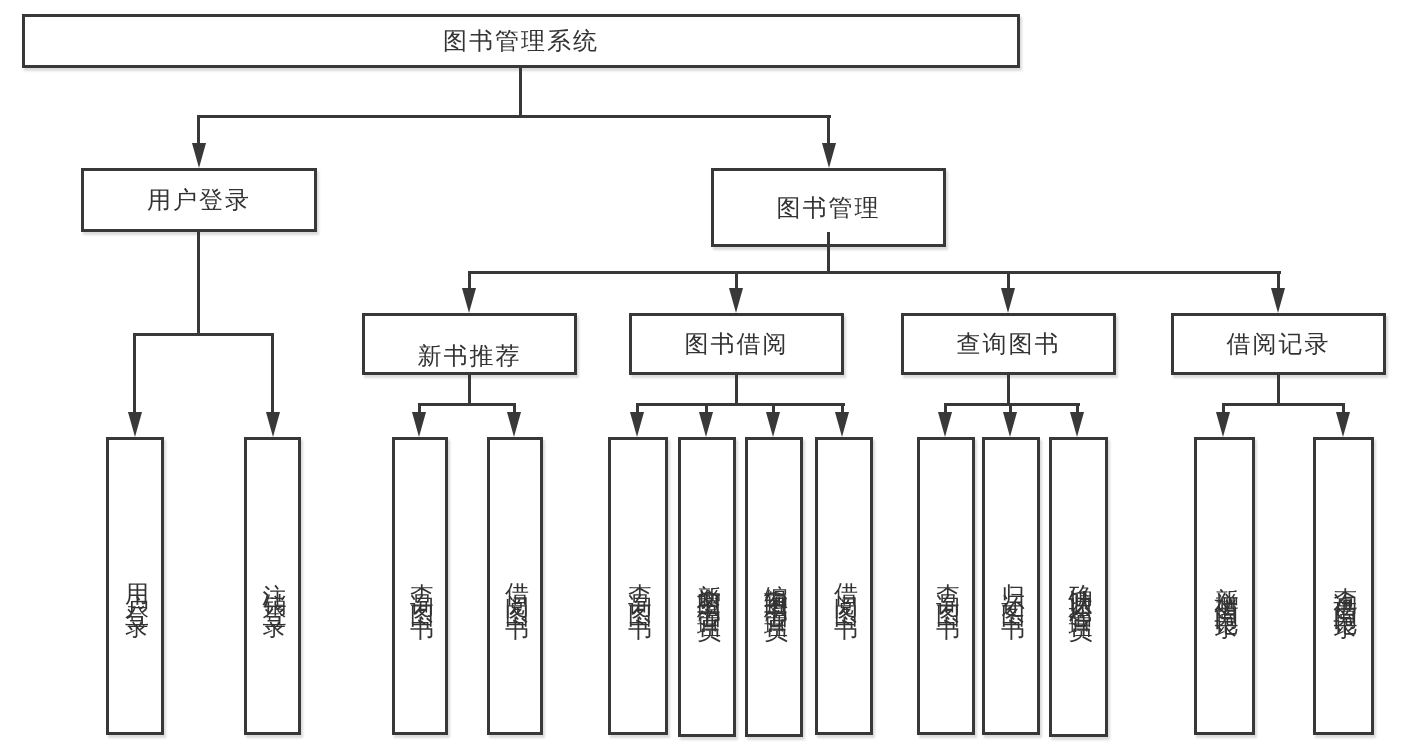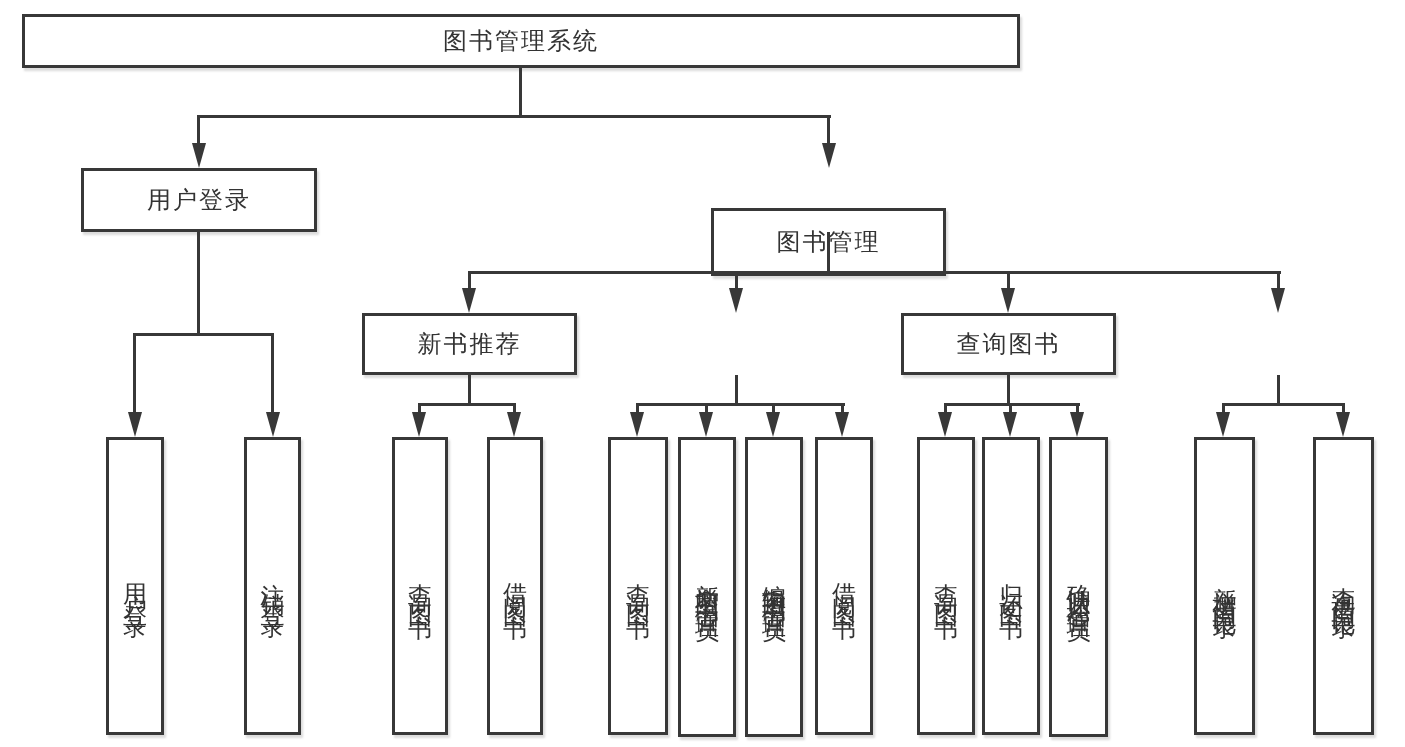--- a/index.html
+++ b/index.html
@@ -1,20 +1,20 @@
 <!DOCTYPE html>
 <html><head>
 <meta charset="utf-8">
 <style>
   html,body{margin:0;padding:0;background:#ffffff;}
   .canvas{
     position:relative;
     width:1405px;height:747px;
     background:#ffffff;
-    font-family:Liberation Sans, sans-serif;
+    font-family:Liberation Mono, monospace;
     overflow:hidden;
   }
   .node{
     position:absolute;
     box-sizing:border-box;
     border:3px solid #383838;
     background:#ffffff;
     color:#333333;
     display:flex;
     align-items:center;
@@ -63,33 +63,39 @@
 <div class="canvas">
 
   <div class="node" style="left:22px;top:14px;width:998px;height:54px;">
     <span class="hlabel">图书管理系统</span>
   </div>
 
   <div class="node" style="left:81px;top:168px;width:236px;height:64px;">
     <span class="hlabel">用户登录</span>
   </div>
 
-  <div class="node" style="left:711px;top:168px;width:235px;height:68px;margin-top:40px;">
+  <div class="node" style="left:711px;top:168px;width:235px;height:79px;">
     <span class="hlabel">图书管理</span>
   </div>
 
-  <div class="node" style="left:362px;top:313px;width:215px;height:62px;">
+  <div class="node" style="left:362px;top:313px;width:215px;height:62px;align-items:flex-end;">
     <span class="hlabel">新书推荐</span>
   </div>
 
+  <div class="node" style="left:629px;top:313px;width:215px;height:62px;">
+    <span class="hlabel">图书借阅</span>
+  </div>
 
   <div class="node" style="left:901px;top:313px;width:215px;height:62px;">
     <span class="hlabel">查询图书</span>
   </div>
 
+  <div class="node" style="left:1171px;top:313px;width:215px;height:62px;">
+    <span class="hlabel">借阅记录</span>
+  </div>
 
   <div class="node vnode v4" style="left:106px;top:437px;width:58px;height:298px;">用户登录</div>
 
   <div class="node vnode v4" style="left:244px;top:437px;width:57px;height:298px;">注销登录</div>
 
   <div class="node vnode v4" style="left:392px;top:437px;width:56px;height:298px;">查询图书</div>
 
   <div class="node vnode v4" style="left:487px;top:437px;width:56px;height:298px;">借阅图书</div>
 
   <div class="node vnode v4" style="left:608px;top:437px;width:60px;height:298px;">查询图书</div>

